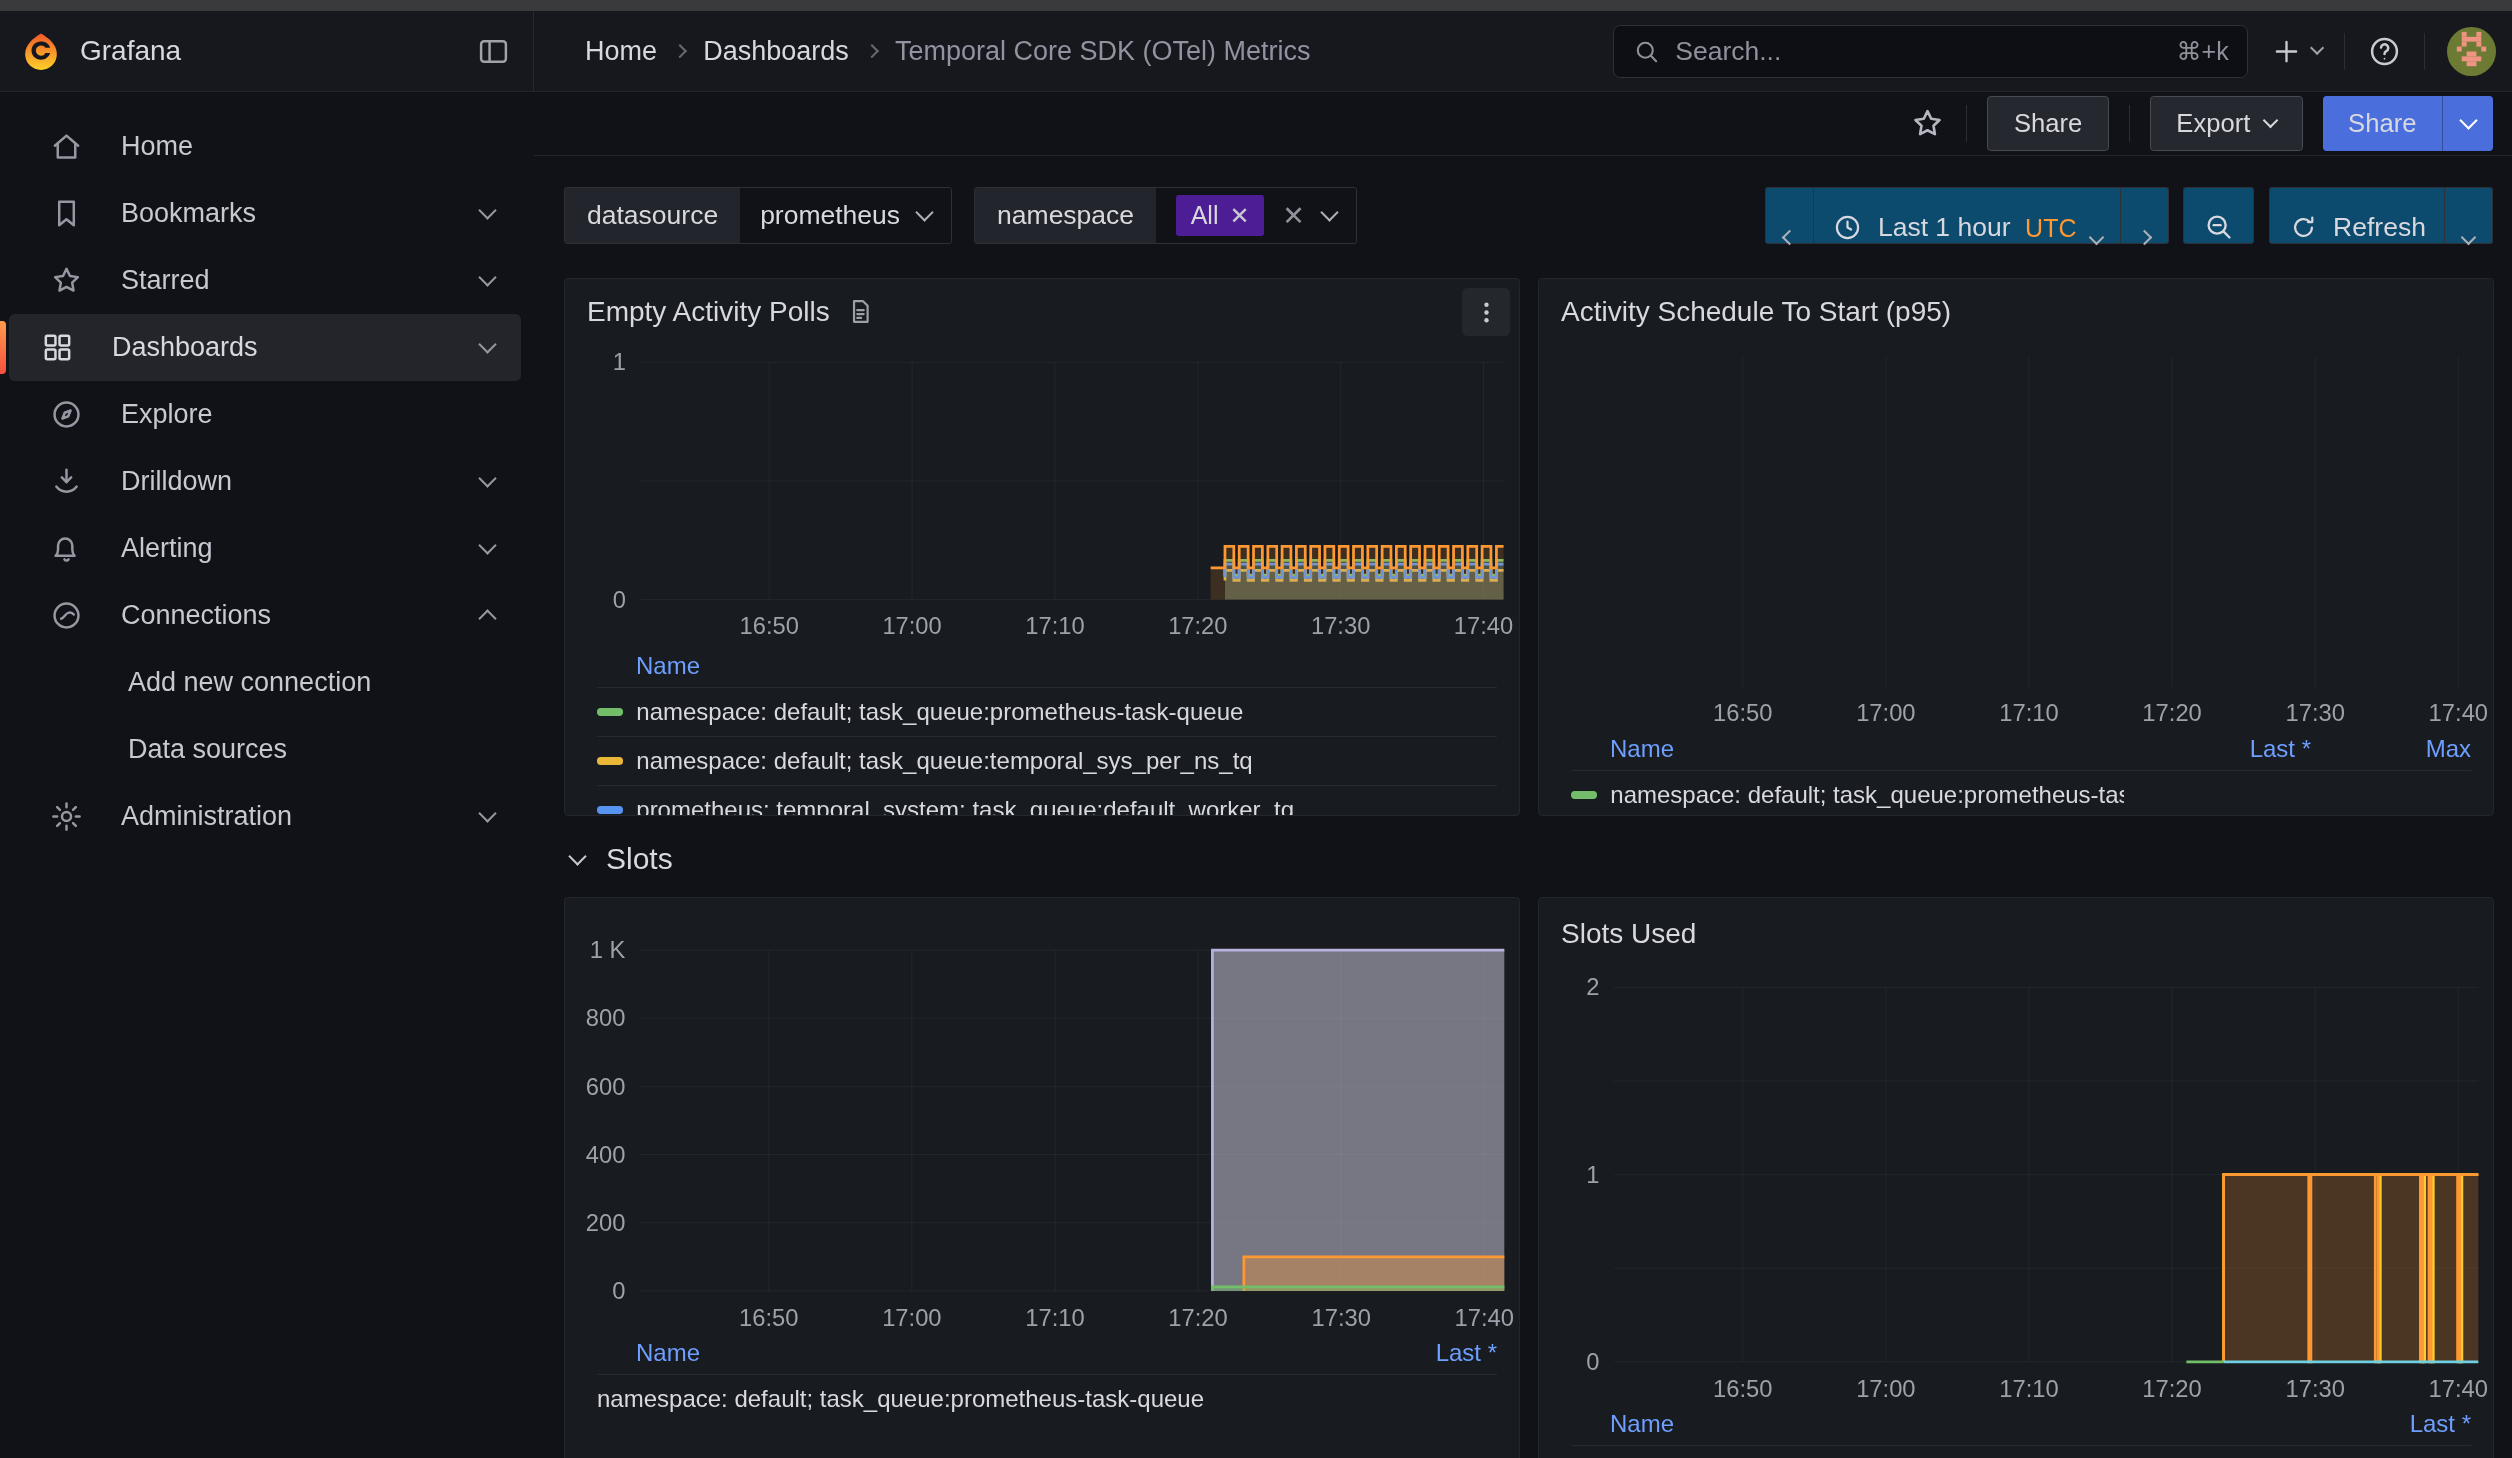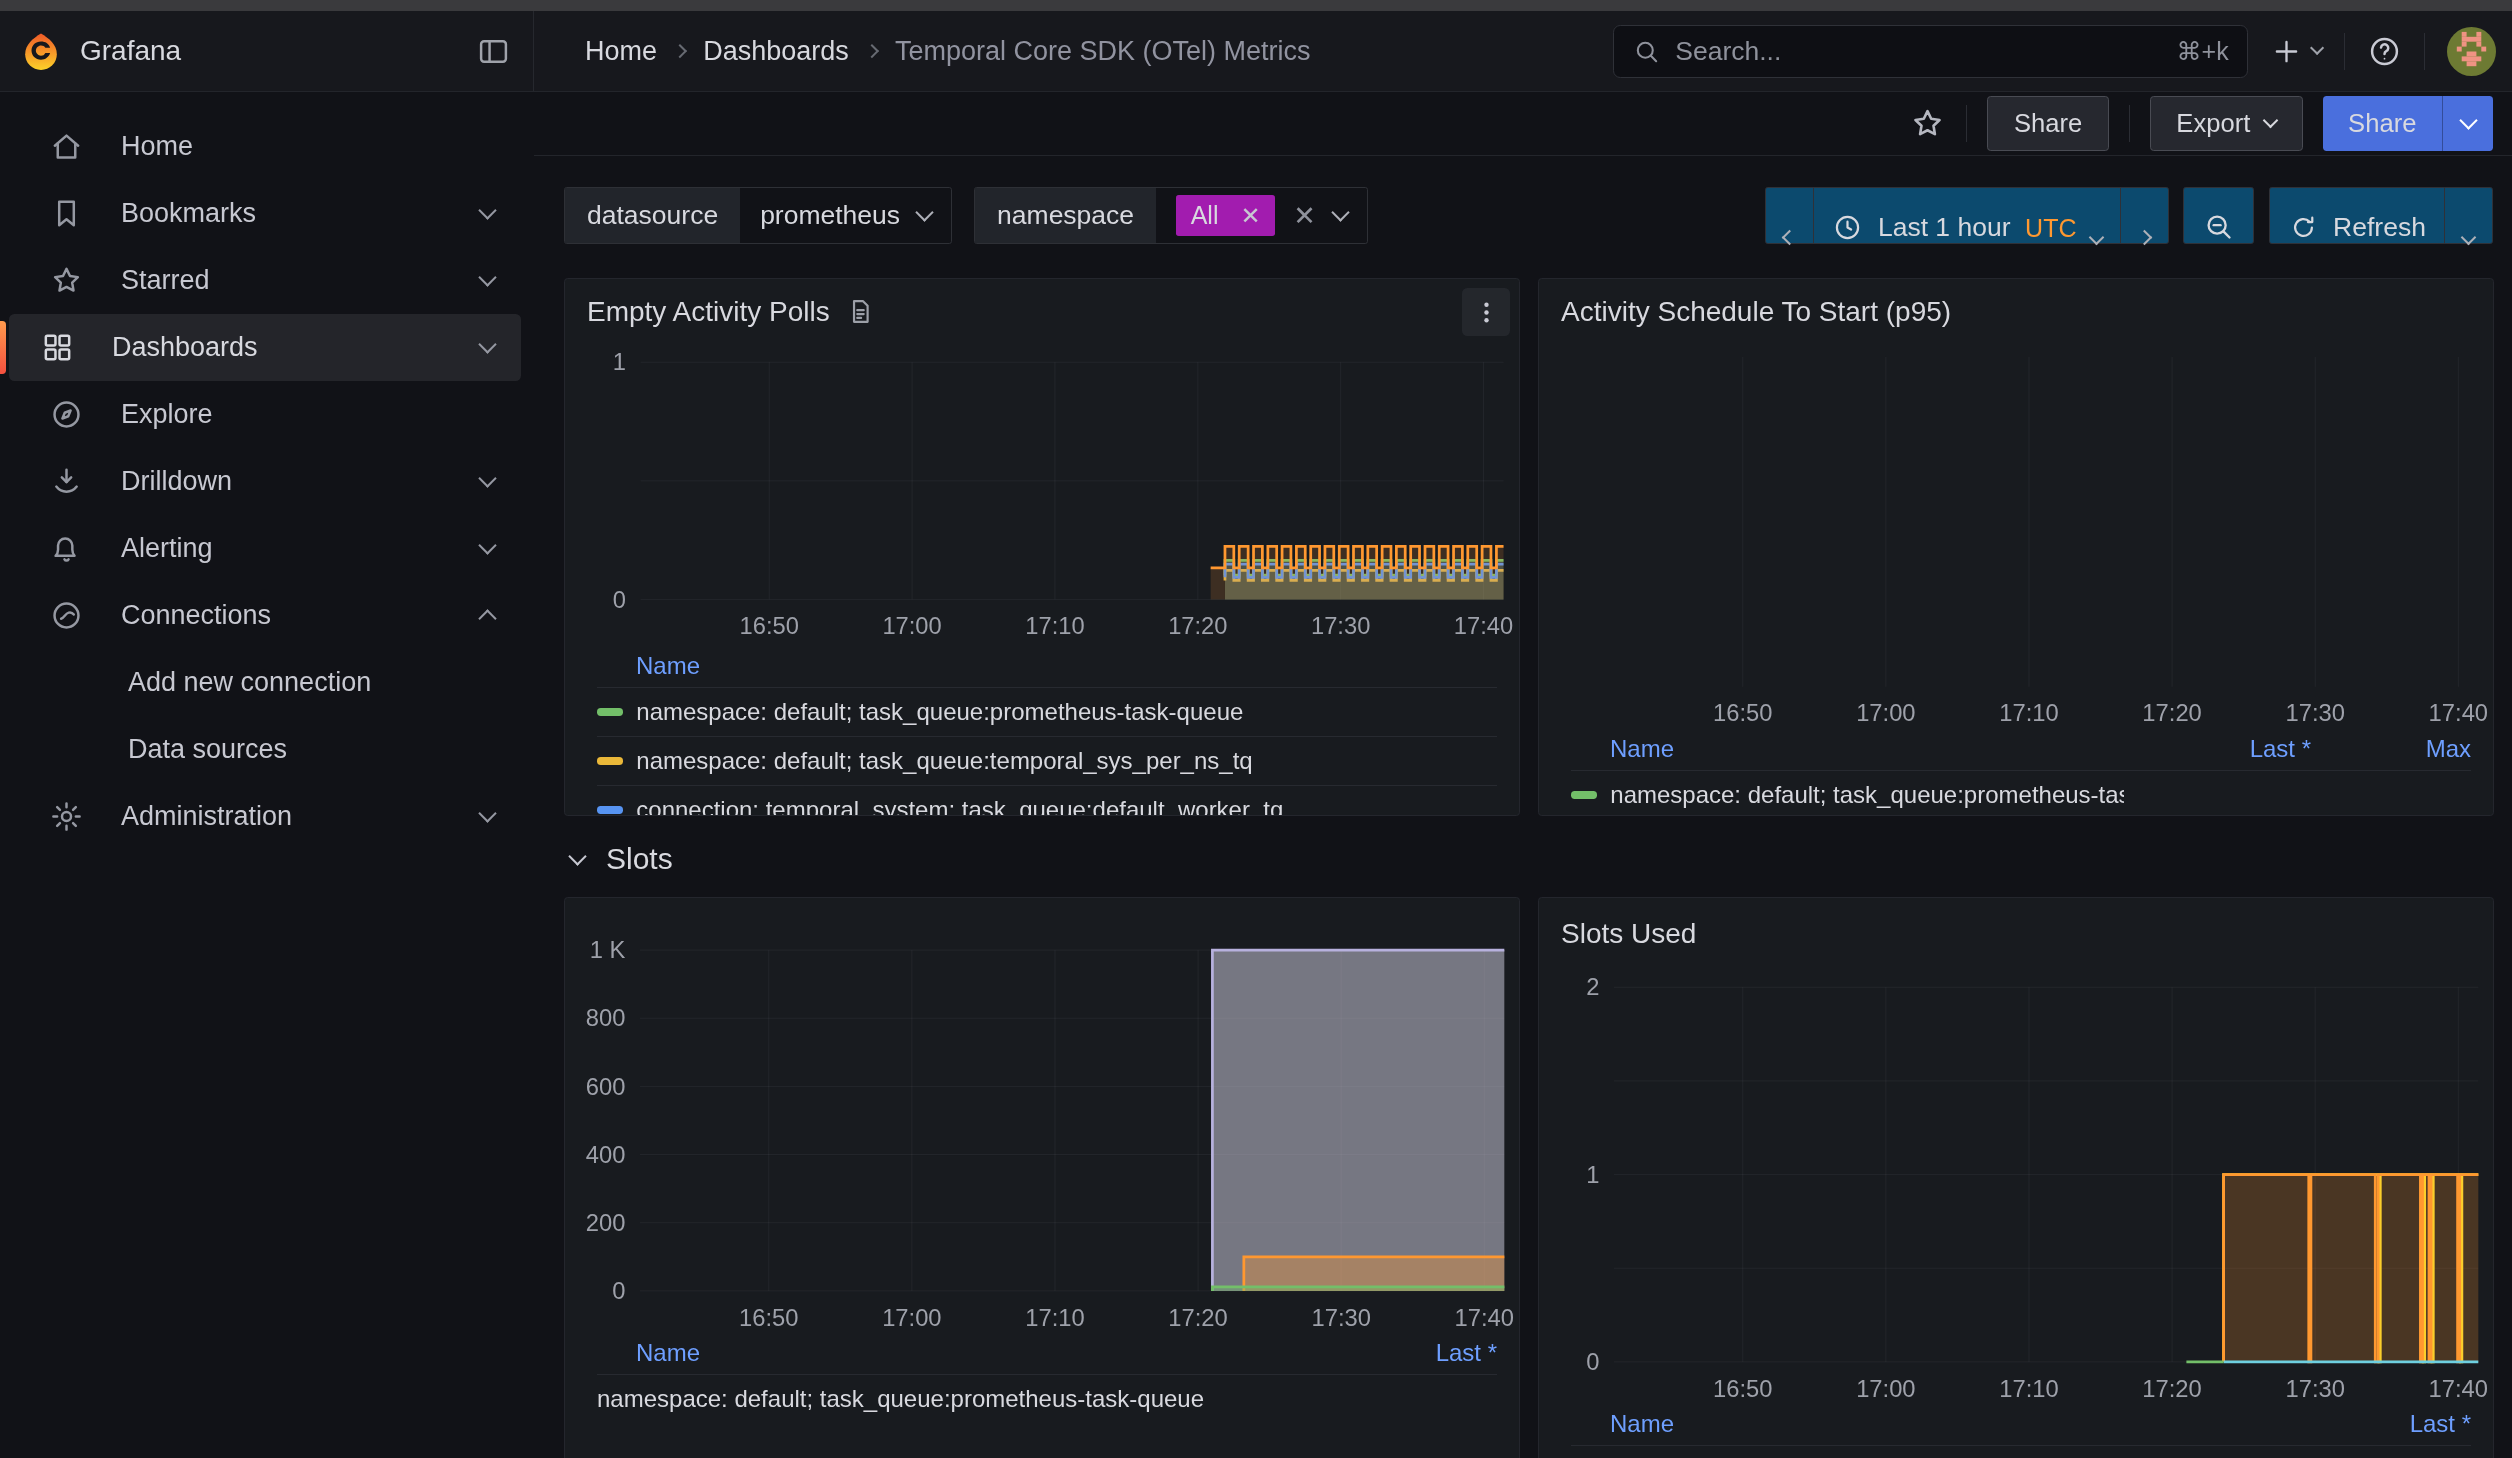--- a/index.html
+++ b/index.html
@@ -48,21 +48,21 @@
   .btn-primary{background:#4a6fdd;border:none;border-radius:3.7px 0 0 3.7px;font-weight:500}
   .btn-primary-chev{width:51px;background:#4a6fdd;border:none;border-left:1.8px solid rgba(10,14,30,0.35);border-radius:0 3.7px 3.7px 0;display:flex;align-items:center;justify-content:center;color:#fff}
   .star-btn{color:#b5b7c0;display:flex}
   
   #filters{display:flex;justify-content:space-between;align-items:flex-start;padding:31px 19px 0 30px}
   .pills{display:flex;gap:22px}
   .pill{display:flex;height:57px;border:0.9px solid #2e3036;border-radius:2.7px;font-size:26.5px;box-sizing:border-box;align-items:stretch}
   .pill-label{background:#22252b;display:flex;align-items:center;padding:0 22px;color:#d8d9df}
   .pill-value{display:flex;align-items:center;padding:0 20px;gap:18px;color:#d8d9df}
   .pill-value .cv{border-width:2.3px;color:#aeb0b8}
-  .chip{background:#a21caf;border-radius:2.7px;padding:6.4px 14.6px;display:flex;gap:22px;align-items:flex-end;font-size:25px}
+  .chip{background:#4c1d95;border-radius:2.7px;padding:6.4px 14.6px;display:flex;gap:11px;align-items:flex-end;font-size:25px}
   .chip .x{color:#c7c8d1;font-size:24px}
   .dim-x{color:#8f929c;font-size:27px}
   .timebar{display:flex;gap:14.6px}
   .tgroup{display:flex}
   .tbtn{height:57px;background:#0c4a6e;border:0.9px solid #2f3138;display:flex;align-items:flex-end;padding:0 18px;font-size:26.5px;color:#d8d9df;gap:14.6px;box-sizing:border-box;margin-left:-0.9px}
   .tgroup .tbtn:first-child{border-radius:2.7px 0 0 2.7px;margin-left:0}
   .tgroup .tbtn:last-child{border-radius:0 2.7px 2.7px 0}
   .tbtn.single{border-radius:2.7px}
   .tz{color:#FF9830;font-size:25px}
   .tbtn .cv{border-width:2.3px;color:#aeb0b8;width:9px;height:9px}
@@ -409,21 +409,21 @@
       <div class="lrow">
         <span class="sw" style="background: rgb(115, 191, 105);"></span>
         <span class="lname">namespace: default; task_queue:prometheus-task-queue</span>
       </div>
       <div class="lrow">
         <span class="sw" style="background: rgb(234, 184, 57);"></span>
         <span class="lname">namespace: default; task_queue:temporal_sys_per_ns_tq</span>
       </div>
       <div class="lrow">
         <span class="sw" style="background: rgb(87, 148, 242);"></span>
-        <span class="lname">connection: temporal_system; task_queue:default_worker_tq</span>
+        <span class="lname">prometheus: temporal_system; task_queue:default_worker_tq</span>
       </div>
     </div>
   </div>
 
   <div class="panel" id="p2">
     <div class="phead">
       <span class="ptitle">Activity Schedule To Start (p95)</span>
     </div>
     <svg width="954" height="384" viewBox="0 0 1044 420">
         <line x1="222.96026490066225" x2="222.96026490066225" y1="14" y2="375" stroke="rgba(204,204,220,0.07)"></line>

